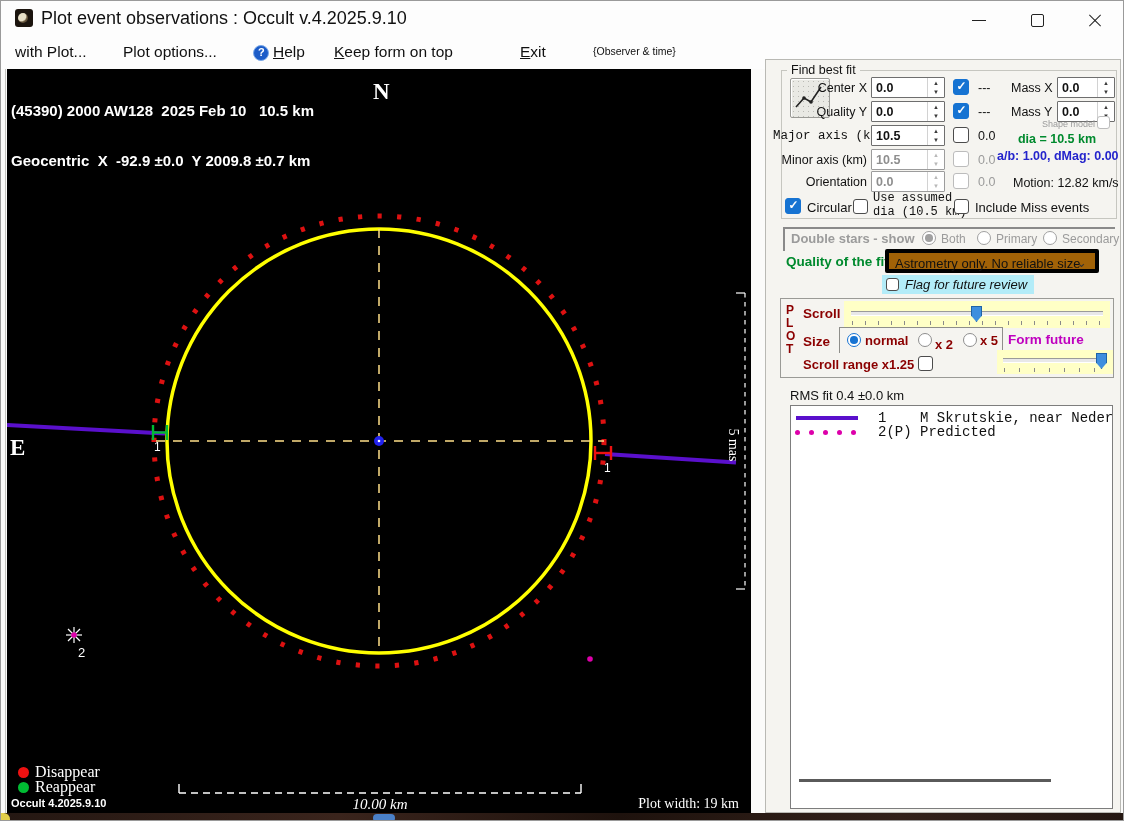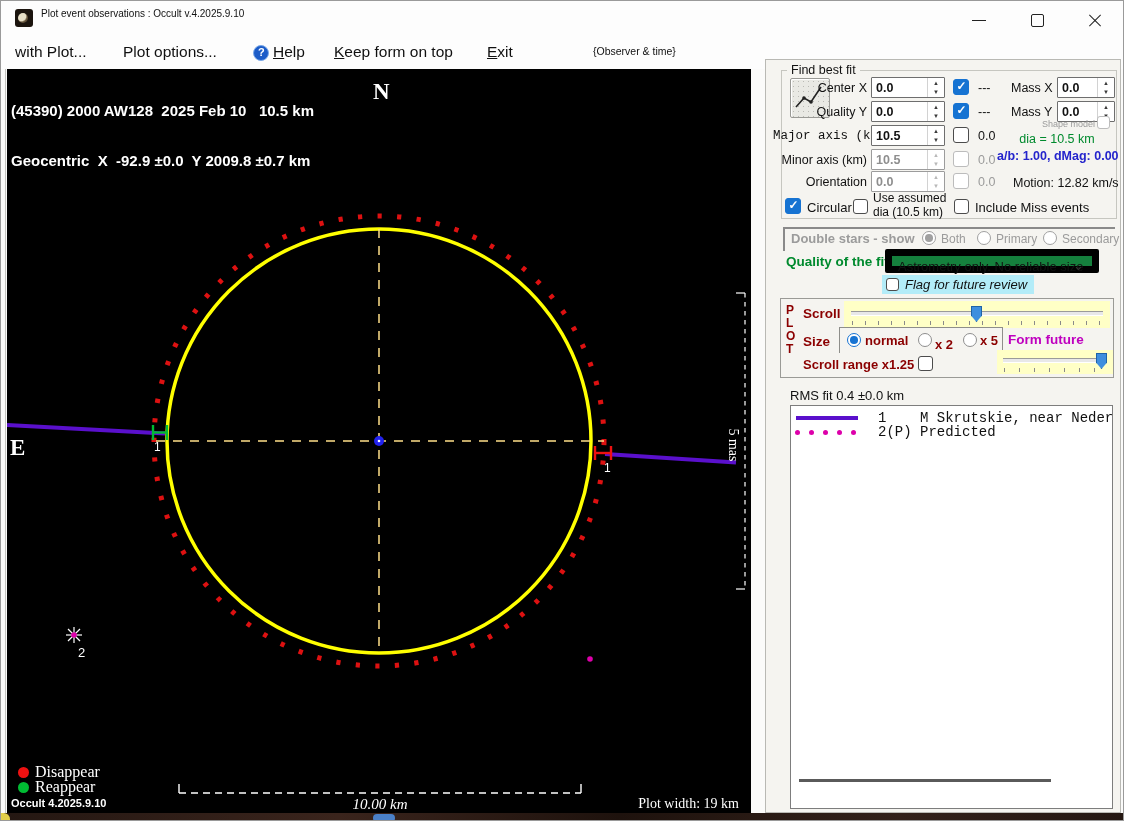--- a/index.html
+++ b/index.html
@@ -4,21 +4,21 @@
 <style>
   html,body{margin:0;padding:0;background:#3a3a3a;}
   #win{position:relative;width:1124px;height:821px;background:#fbfbfa;font-family:"Liberation Sans",sans-serif;
        border:1px solid #9a9a9a;box-sizing:border-box;overflow:hidden;}
   .abs{position:absolute;}
   
   .titlebar{position:absolute;left:0;top:0;width:100%;height:34px;background:#fdfdfd;}
   .appicon{position:absolute;left:14px;top:8px;width:18px;height:18px;background:#1b140e;border-radius:3px;}
   .appicon::after{content:"";position:absolute;left:3px;top:4px;width:10px;height:10px;border-radius:50%;
        background:radial-gradient(circle at 35% 35%,#e8e0c8 0 45%,#6b5a40 60%,#2a2015 100%);}
-  .title-text{position:absolute;left:40px;top:7px;font-size:10px;color:#111;}
+  .title-text{position:absolute;left:40px;top:7px;font-size:18px;color:#111;}
   .wbtn{position:absolute;top:0;width:46px;height:33px;}
   .glyph-min{position:absolute;left:16px;top:19px;width:14px;height:0;border-top:1.6px solid #222;}
   .glyph-max{position:absolute;left:17px;top:13px;width:11px;height:11px;border:1.4px solid #222;border-radius:2px;}
   .glyph-x1,.glyph-x2{position:absolute;left:15px;top:19px;width:16px;height:0;border-top:1.5px solid #222;}
   .glyph-x1{transform:rotate(45deg);} .glyph-x2{transform:rotate(-45deg);}
   
   .menubar{position:absolute;left:0;top:34px;width:100%;height:34px;background:#fdfdfd;}
   .mitem{position:absolute;top:8px;font-size:15.5px;color:#101010;white-space:nowrap;}
   .mitem .u{text-decoration:underline;}
   .help-icon{position:absolute;left:252px;top:10px;width:16px;height:16px;border-radius:50%;
@@ -56,21 +56,21 @@
   .radio.sel{border-color:var(--accent_blue);}
   .radio.sel::after{content:"";position:absolute;inset:2.2px;border-radius:50%;background:var(--accent_blue);}
   .radio.gray{border-color:#a0a0a0;}
   .radio.gray.sel::after{background:#a0a0a0;}
   .grayt{color:#9b9b9b;}
   .slider{position:absolute;background:var(--slider_bg);}
   .track{position:absolute;height:3px;background:#e8e8e8;border-top:1px solid #9a9a9a;border-bottom:1px solid #fff;}
   .thumb{position:absolute;width:11px;height:16px;background:#3e8ede;border:1px solid #1f63a8;box-sizing:border-box;
        clip-path:polygon(0 0,100% 0,100% 60%,50% 100%,0 60%);}
   .ticks{position:absolute;height:4px;background-image:repeating-linear-gradient(90deg,#8a8a8a 0 1px,transparent 1px 13px);}
-  .combo{position:absolute;background:#15803d;border:7px solid #000000;border-radius:2px;box-sizing:border-box;}
+  .combo{position:absolute;background:#a16207;border:4px solid #000000;border-radius:2px;box-sizing:border-box;}
   .combo .cv{position:absolute;left:6px;top:3px;font-size:13px;color:#111;white-space:nowrap;}
   .combo .chev{position:absolute;right:8px;top:2px;color:#333;font-size:13px;}
   .combo .chev::before{content:"⌄";}
   .mono{font-family:"Liberation Mono","DejaVu Sans Mono",monospace;font-size:14px;color:#111;white-space:pre;}
   .listbox{position:absolute;left:789px;top:404px;width:323px;height:404px;background:#fff;
        border:1px solid #7d7d7d;box-sizing:border-box;overflow:hidden;}
   .darkred{color:var(--dark_red);font-weight:bold;}
   .desktop{position:absolute;left:0;top:812px;width:1124px;height:9px;
        background:linear-gradient(90deg,#241712,#3a241c 30%,#1e120d 55%,#33211a 80%,#241712);}
 </style>
@@ -93,21 +93,21 @@
         <div class="glyph-x2"></div>
       </div>
   </div>
 
   <div class="menubar">
     <div class="mitem" style="left:14px;">with Plot...</div>
     <div class="mitem" style="left:122px;">Plot options...</div>
     <div class="help-icon"></div>
     <div class="mitem" style="left:272px;"><span class="u">H</span><span>elp</span></div>
     <div class="mitem" style="left:333px;"><span class="u">K</span><span>eep form on top</span></div>
-    <div class="mitem" style="left:486px;"><span class="u">E</span><span>xit</span></div>
+    <div class="mitem" style="left:519px;"><span class="u">E</span><span>xit</span></div>
     <div class="tbtn" style="left:424px;top:38px;width:89px;height:21px;font-size:10px;">Set 'Miss' Times</div>
     <div class="tbtn" style="left:519px;top:37px;width:59px;height:25px;font-size:12.5px;font-weight:bold;">→Editor</div>
     <div class="mitem" style="left:592px;top:10px;font-size:10.5px;">{Observer &amp; time}</div>
   </div>
 
   <div class="edgeline"></div>
 
   <div class="plot">
     <svg width="744" height="744" viewBox="0 0 744 744" style="position:absolute;left:0;top:0;">
 
@@ -218,21 +218,21 @@
   <div class="rlab grayt" style="left:1041px;top:118px;font-size:9px;">Shape model</div>
   <div class="cb disabled" style="left:1096px;top:115px;width:13px;height:13px;"></div>
 
   <div class="rlab" style="left:772px;top:128px;width:94px;text-align:right;font-family:Liberation Mono, monospace;">Major axis (km)</div>
   <div class="spin" style="left:870px;top:124px;width:74px;"><input value="10.5" style=""><div class="arrows">
         <div class="sa up"></div>
         <div class="sa dn"></div>
       </div></div>
   <div class="cb" style="left:952px;top:126px;"></div>
   <div class="rlab" style="left:977px;top:128px;">0.0</div>
-  <div class="rlab" style="left:1000px;top:131px;width:112px;text-align:center;color:var(--green_label);font-weight:normal;">dia = 10.5 km</div>
+  <div class="rlab" style="left:1000px;top:131px;width:112px;text-align:center;color:var(--green_label);font-weight:bold;">dia = 10.5 km</div>
 
   <div class="rlab" style="left:772px;top:152px;width:94px;text-align:right;">Minor axis (km)</div>
   <div class="spin disabled" style="left:870px;top:148px;width:74px;"><input value="10.5" style=""><div class="arrows">
         <div class="sa up"></div>
         <div class="sa dn"></div>
       </div></div>
   <div class="cb disabled" style="left:952px;top:150px;"></div>
   <div class="rlab grayt" style="left:977px;top:152px;">0.0</div>
   <div class="rlab" style="left:996px;top:148px;width:118px;text-align:center;color:var(--blue_info);font-weight:bold;">a/b: 1.00, dMag: 0.00</div>
 
@@ -241,21 +241,21 @@
         <div class="sa up"></div>
         <div class="sa dn"></div>
       </div></div>
   <div class="cb disabled" style="left:952px;top:172px;"></div>
   <div class="rlab grayt" style="left:977px;top:174px;">0.0</div>
   <div class="rlab" style="left:1012px;top:175px;">Motion: 12.82 km/s</div>
 
   <div class="cb checked" style="left:784px;top:197px;"></div>
   <div class="rlab" style="left:806px;top:199px;font-size:13px;">Circular</div>
   <div class="cb" style="left:852px;top:198px;width:15px;height:15px;"></div>
-  <div class="rlab" style="left:872px;top:191px;font-size:12px;line-height:13.5px;">
+  <div class="rlab" style="left:872px;top:191px;font-size:12px;line-height:13.5px;font-family:Liberation Mono, monospace;">
       <div>Use assumed</div>
       <div>dia (10.5 km)</div>
     </div>
   <div class="cb" style="left:953px;top:198px;width:15px;height:15px;"></div>
   <div class="rlab" style="left:974px;top:199px;font-size:13px;">Include Miss events</div>
 
   <div class="abs" style="left:782px;top:226px;width:330px;height:22px;border-left:2px solid #8a8a8a;border-top:2px solid #8a8a8a;"></div>
   <div class="rlab grayt" style="left:790px;top:230px;font-size:13px;font-weight:bold;">Double stars - show</div>
   <div class="radio gray sel" style="left:921px;top:230px;"></div>
   <div class="rlab grayt" style="left:940px;top:231px;font-size:12px;">Both</div>

